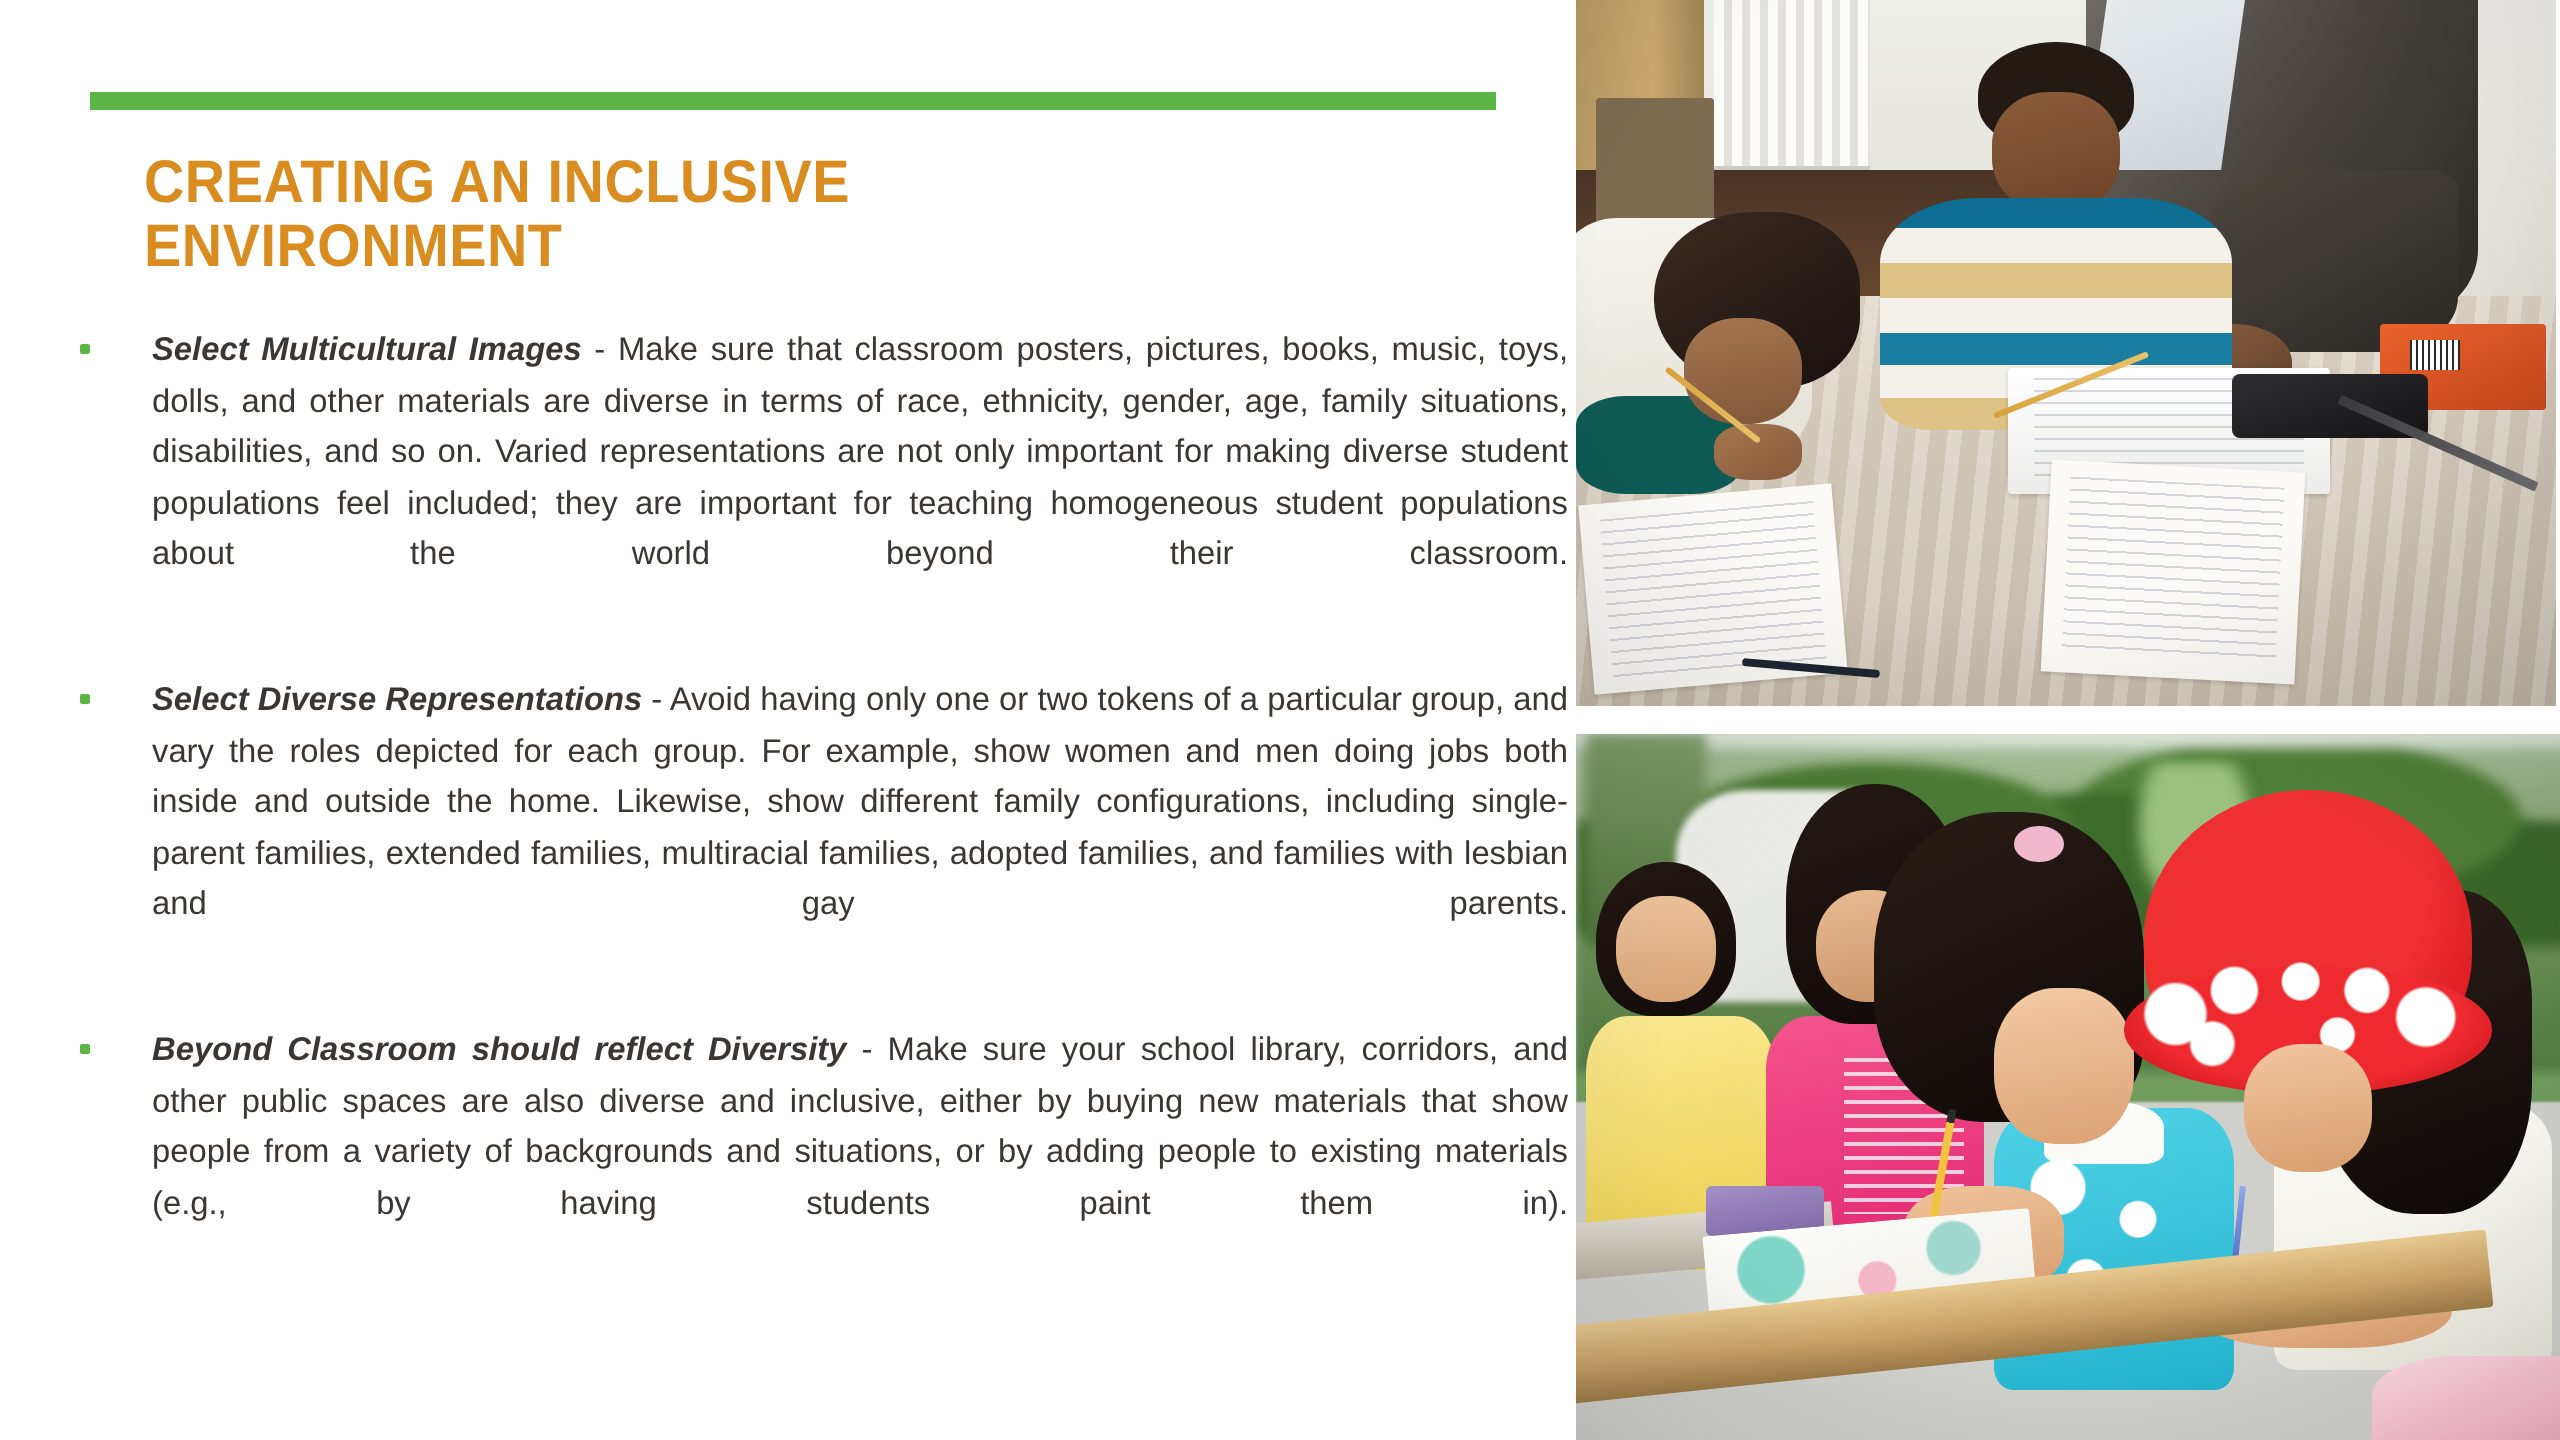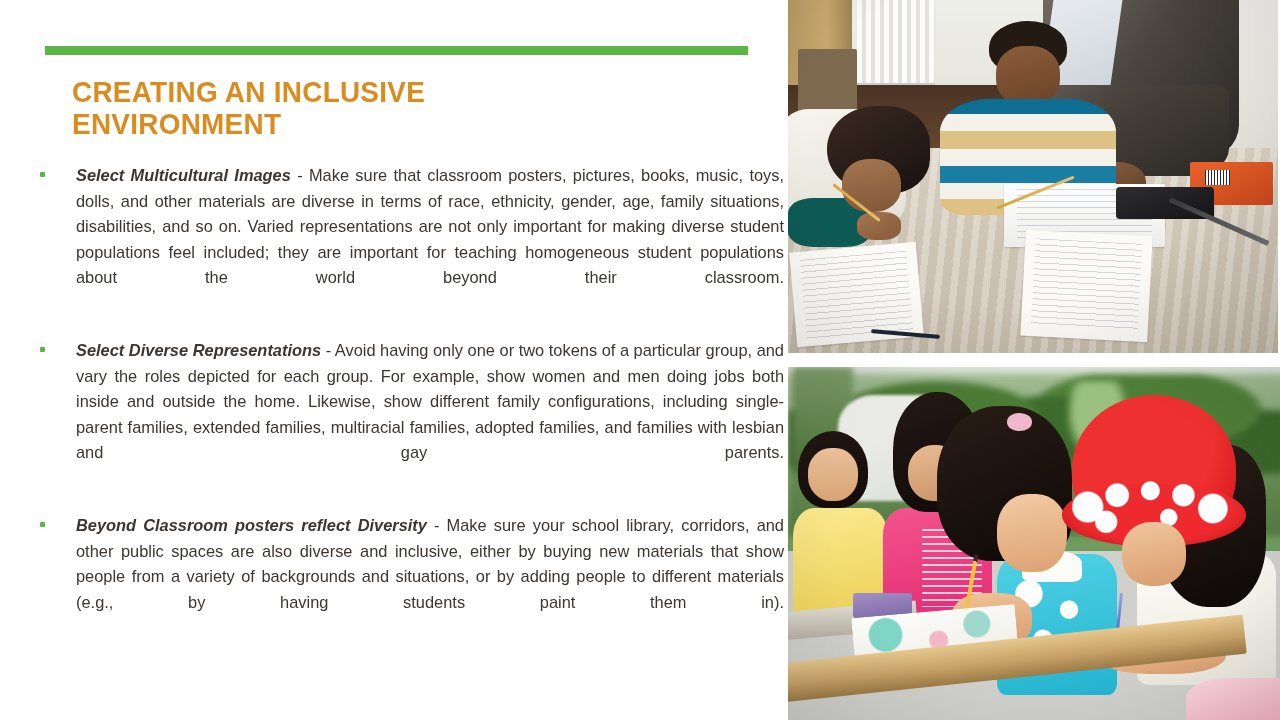--- a/index.html
+++ b/index.html
@@ -468,21 +468,21 @@
         <div class="bullet-text"><span class="lead">Select Multicultural Images</span><span> - Make sure that classroom posters, pictures, books, music, toys, dolls, and other materials are diverse in terms of race, ethnicity, gender, age, family situations, disabilities, and so on. Varied representations are not only important for making diverse student populations feel included; they are important for teaching homogeneous student populations about the world beyond their classroom.</span></div>
       </div>
 
       <div class="bullet-item">
         <span class="bullet-marker"></span>
         <div class="bullet-text"><span class="lead">Select Diverse Representations</span><span> - Avoid having only one or two tokens of a particular group, and vary the roles depicted for each group. For example, show women and men doing jobs both inside and outside the home. Likewise, show different family configurations, including single-parent families, extended families, multiracial families, adopted families, and families with lesbian and gay parents.</span></div>
       </div>
 
       <div class="bullet-item">
         <span class="bullet-marker"></span>
-        <div class="bullet-text"><span class="lead">Beyond Classroom posters reflect Diversity</span><span> - Make sure your school library, corridors, and other public spaces are also diverse and inclusive, either by buying new materials that show people from a variety of backgrounds and situations, or by adding people to different materials (e.g., by having students paint them in).</span></div>
+        <div class="bullet-text"><span class="lead">Beyond Classroom should reflect Diversity</span><span> - Make sure your school library, corridors, and other public spaces are also diverse and inclusive, either by buying new materials that show people from a variety of backgrounds and situations, or by adding people to existing materials (e.g., by having students paint them in).</span></div>
       </div>
 
     </div>
   </div>
 
   <div class="photo-col">
 
     <div class="photo photo-top" title="Teacher standing beside two students writing in notebooks at a classroom table">
       <div class="photo-scene">
         <div class="t-wall"></div>

